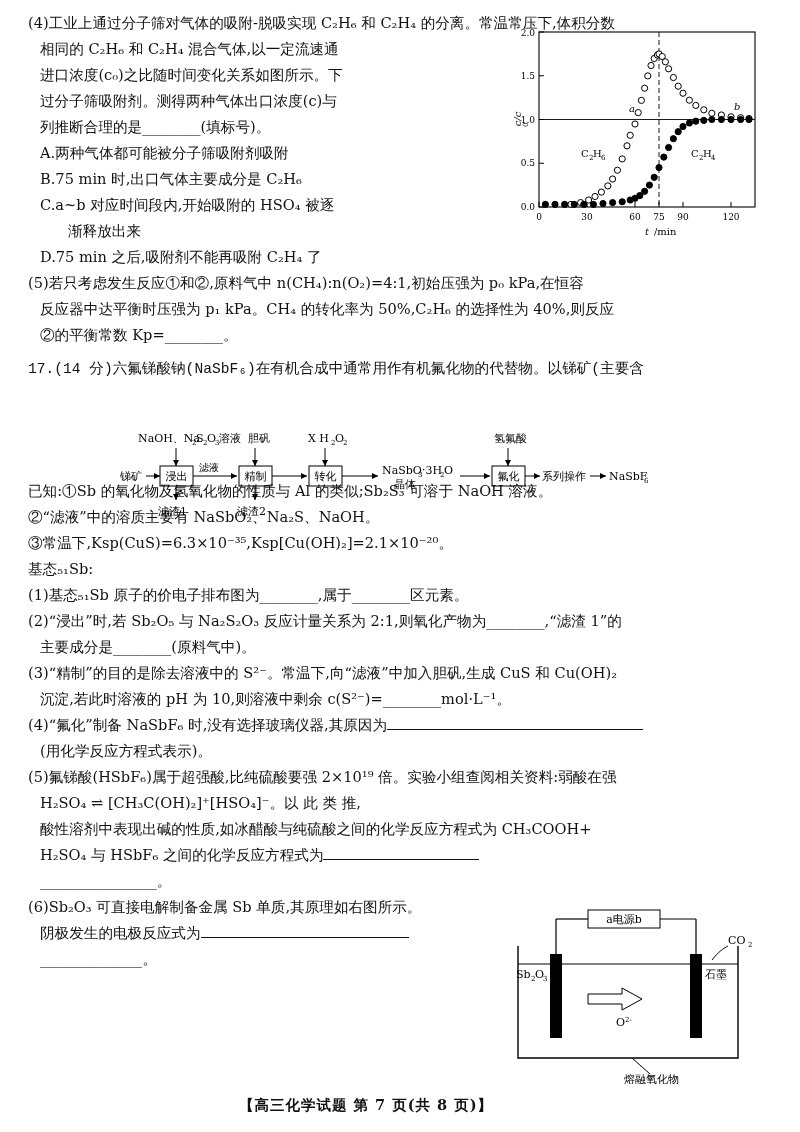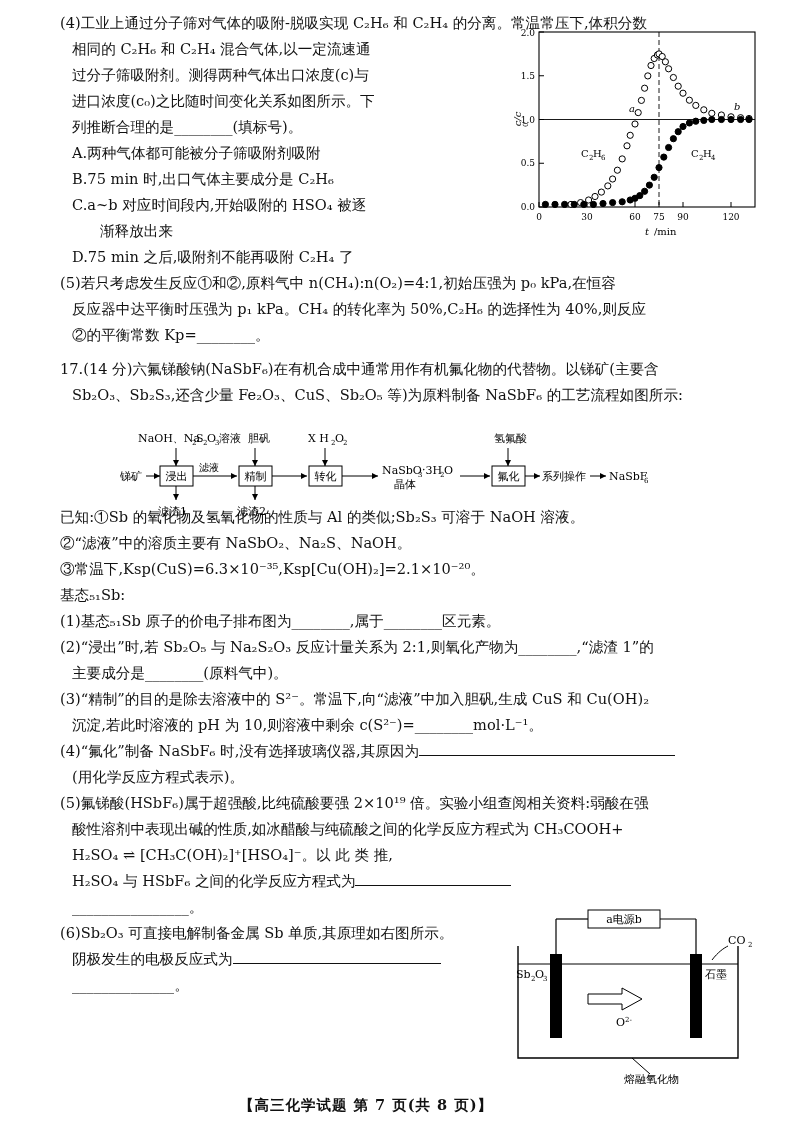--- a/index.html
+++ b/index.html
@@ -4,41 +4,41 @@
 <style>
   html,body{margin:0;padding:0;}
   body{
     width:800px;height:1132px;background:#ffffff;
     font-family:"DejaVu Serif","Liberation Serif",serif;
     color:#111;
     position:relative;
     overflow:hidden;
   }
   .page{position:absolute;left:0;top:0;width:800px;height:1132px;}
-  .content{position:absolute;left:60px;top:10px;width:718px;}
+  .content{position:absolute;left:28px;top:10px;width:718px;}
   .ln{font-size:14.6px;line-height:26px;white-space:nowrap;}
   .indent2{margin-left:12px;}
   .indent3{margin-left:40px;}
   .blank{display:inline-block;border-bottom:1px solid #111;height:14px;} .b150{width:156px;} .b200{width:208px;}
   .b250{width:256px;}
 
   
   .graph{position:absolute;left:505px;top:24px;width:262px;height:216px;}
   .graph svg{display:block;}
 
   
   .flow{position:absolute;left:120px;top:432px;width:560px;height:92px;font-size:11px;}
   .flow svg{display:block;}
 
   
   .cell{position:absolute;left:500px;top:902px;width:262px;height:182px;}
   .cell svg{display:block;}
 
   .footer{position:absolute;left:0;top:1096px;width:732px;text-align:center;font-size:14.5px;font-weight:bold;letter-spacing:1px;}
-  .q17{margin-top:8px;}
+  .q17{margin-top:8px;font-family:Liberation Mono, monospace;}
 </style>
 </head>
 <body>
 
 <div class="page">
 
   <div class="graph">
     <svg width="262" height="216" viewBox="0 0 262 216" xmlns="http://www.w3.org/2000/svg">
 
       <rect x="34" y="8" width="216" height="175" fill="none" stroke="#000" stroke-width="1.1"></rect>
@@ -158,54 +158,53 @@
       <text x="194" y="136" font-family="DejaVu Serif, serif" font-size="7">2</text>
       <text x="198" y="133" font-family="DejaVu Serif, serif" font-size="10">H</text>
       <text x="206" y="136" font-family="DejaVu Serif, serif" font-size="7">4</text>
     </svg>
   </div>
 
   <div class="content">
 
     <div class="ln">(4)工业上通过分子筛对气体的吸附-脱吸实现 C₂H₆ 和 C₂H₄ 的分离。常温常压下,体积分数</div>
     <div class="ln indent2">相同的 C₂H₆ 和 C₂H₄ 混合气体,以一定流速通</div>
+    <div class="ln indent2">进口浓度(c₀)之比随时间变化关系如图所示。下</div>
     <div class="ln indent2">过分子筛吸附剂。测得两种气体出口浓度(c)与</div>
-    <div class="ln indent2">进口浓度(c₀)之比随时间变化关系如图所示。下</div>
     <div class="ln indent2">列推断合理的是________(填标号)。</div>
     <div class="ln indent2">A.两种气体都可能被分子筛吸附剂吸附</div>
     <div class="ln indent2">B.75 min 时,出口气体主要成分是 C₂H₆</div>
     <div class="ln indent2">C.a~b 对应时间段内,开始吸附的 HSO₄ 被逐</div>
     <div class="ln indent3">渐释放出来</div>
     <div class="ln indent2">D.75 min 之后,吸附剂不能再吸附 C₂H₄ 了</div>
 
     <div class="ln">(5)若只考虑发生反应①和②,原料气中 n(CH₄):n(O₂)=4:1,初始压强为 p₀ kPa,在恒容</div>
     <div class="ln indent2">反应器中达平衡时压强为 p₁ kPa。CH₄ 的转化率为 50%,C₂H₆ 的选择性为 40%,则反应</div>
     <div class="ln indent2">②的平衡常数 Kp=________。</div>
 
     <div class="ln q17">17.(14 分)六氟锑酸钠(NaSbF₆)在有机合成中通常用作有机氟化物的代替物。以锑矿(主要含</div>
-    <div class="ln indent2">Sb₂O₃、Sb₂S₃,还含少量 Fe₂O₃、CuS、Sb₂O₅ 等)为原料制备 NaSbF₆ 的工艺流程如图所示:</div>
 
     <div style="height:96px"></div>
 
     <div class="ln">已知:①Sb 的氧化物及氢氧化物的性质与 Al 的类似;Sb₂S₃ 可溶于 NaOH 溶液。</div>
     <div class="ln">②“滤液”中的溶质主要有 NaSbO₂、Na₂S、NaOH。</div>
     <div class="ln">③常温下,Ksp(CuS)=6.3×10⁻³⁵,Ksp[Cu(OH)₂]=2.1×10⁻²⁰。</div>
     <div class="ln">基态₅₁Sb:</div>
     <div class="ln">(1)基态₅₁Sb 原子的价电子排布图为________,属于________区元素。</div>
     <div class="ln">(2)“浸出”时,若 Sb₂O₅ 与 Na₂S₂O₃ 反应计量关系为 2:1,则氧化产物为________,“滤渣 1”的</div>
     <div class="ln indent2">主要成分是________(原料气中)。</div>
     <div class="ln">(3)“精制”的目的是除去溶液中的 S²⁻。常温下,向“滤液”中加入胆矾,生成 CuS 和 Cu(OH)₂</div>
     <div class="ln indent2">沉淀,若此时溶液的 pH 为 10,则溶液中剩余 c(S²⁻)=________mol·L⁻¹。</div>
     <div class="ln">
       <span>(4)“氟化”制备 NaSbF₆ 时,没有选择玻璃仪器,其原因为</span><span class="blank b250"></span>
     </div>
     <div class="ln indent2">(用化学反应方程式表示)。</div>
     <div class="ln">(5)氟锑酸(HSbF₆)属于超强酸,比纯硫酸要强 2×10¹⁹ 倍。实验小组查阅相关资料:弱酸在强</div>
+    <div class="ln indent2">H₂SO₄ ⇌ [CH₃C(OH)₂]⁺[HSO₄]⁻。以 此 类 推,</div>
     <div class="ln indent2">酸性溶剂中表现出碱的性质,如冰醋酸与纯硫酸之间的化学反应方程式为 CH₃COOH+</div>
-    <div class="ln indent2">H₂SO₄ ⇌ [CH₃C(OH)₂]⁺[HSO₄]⁻。以 此 类 推,</div>
     <div class="ln indent2">
       <span>H₂SO₄ 与 HSbF₆ 之间的化学反应方程式为</span><span class="blank b150"></span>
     </div>
     <div class="ln indent2">________________。</div>
     <div class="ln">(6)Sb₂O₃ 可直接电解制备金属 Sb 单质,其原理如右图所示。</div>
     <div class="ln indent2">
       <span>阴极发生的电极反应式为</span><span class="blank b200"></span>
     </div>
     <div class="ln indent2">______________。</div>
   </div>

